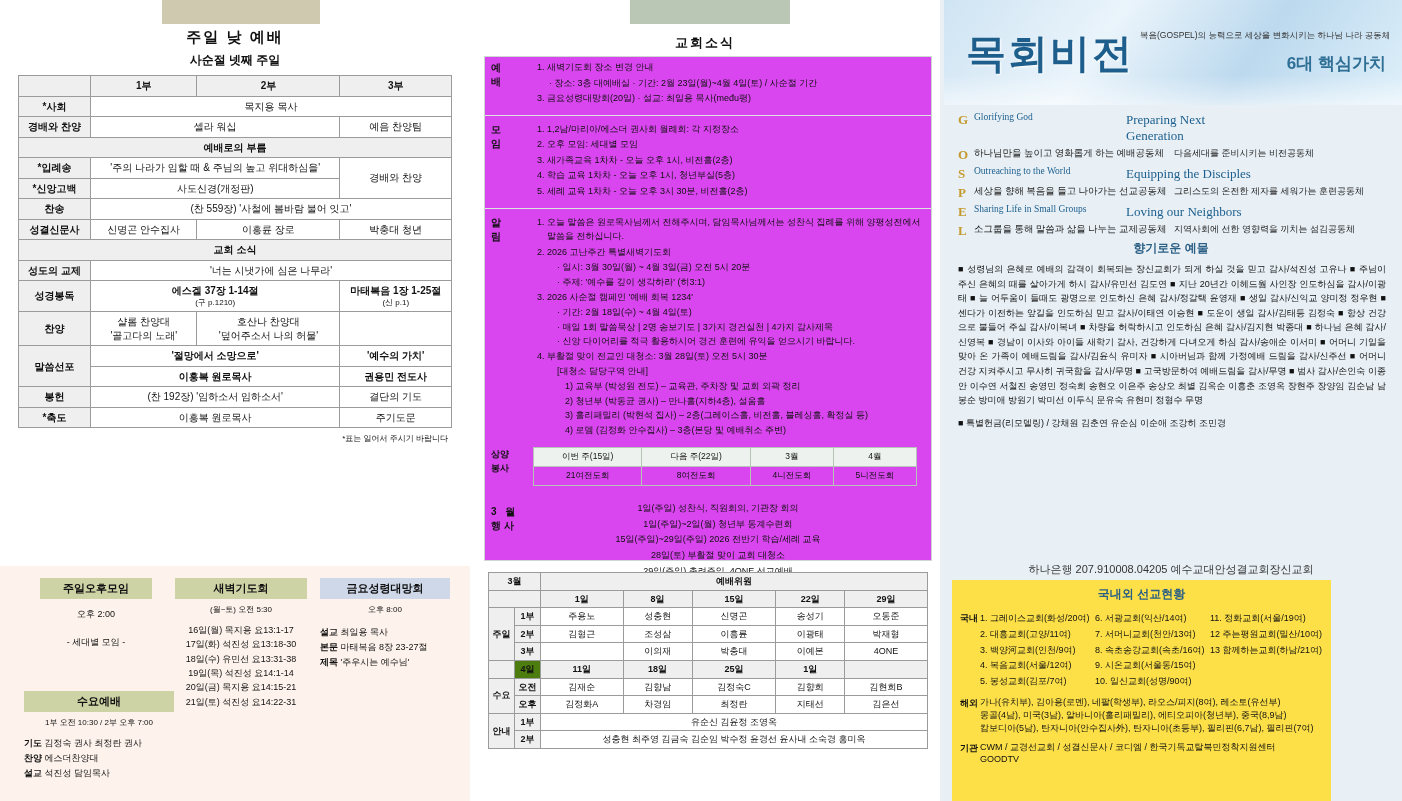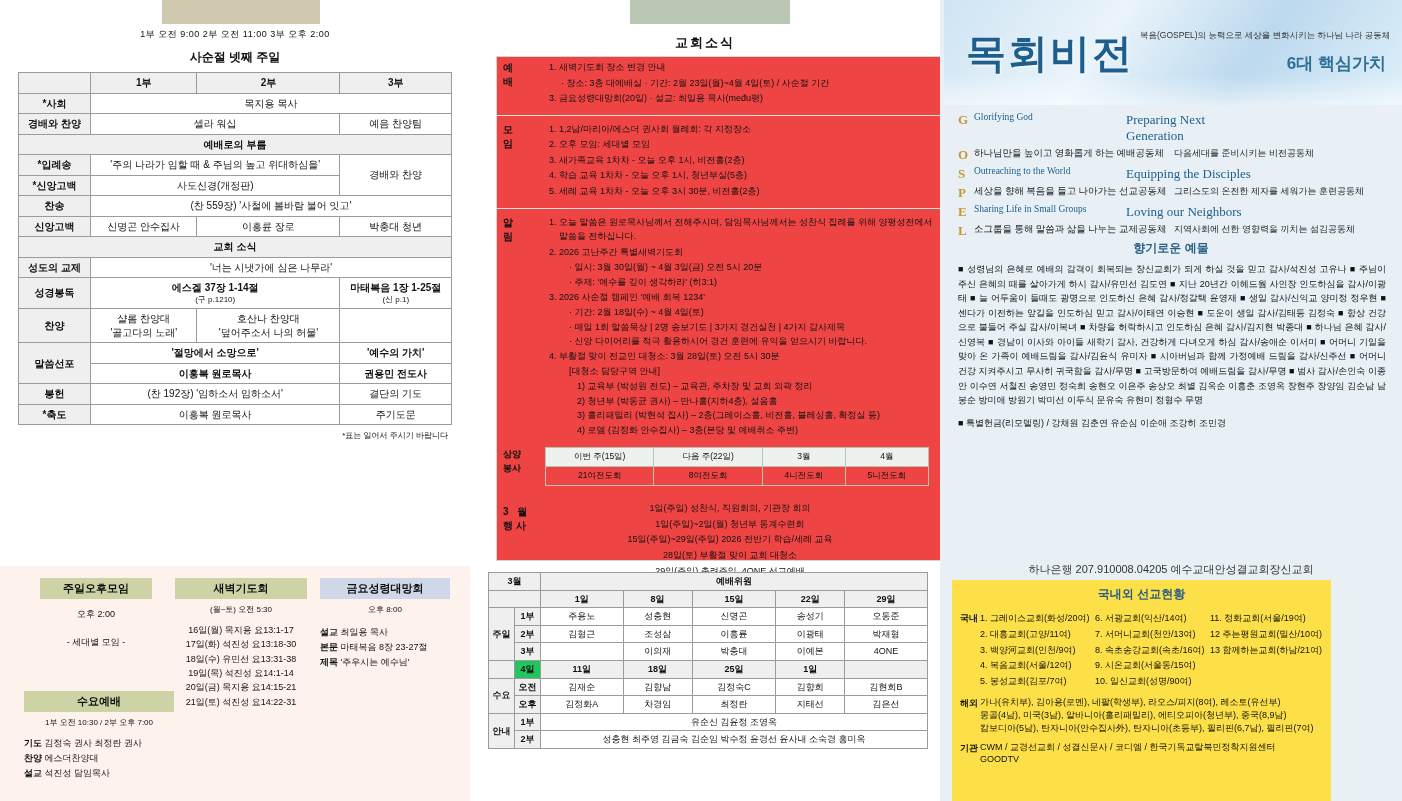--- a/index.html
+++ b/index.html
@@ -38,21 +38,21 @@
   .bhead.olive2 { background:#cdd3a5; }
   .bhead.blue { background:#cfd8e8; }
   .bline { text-align:center; font-size:9px; line-height:1.6; }
   .bleft { font-size:9px; line-height:1.7; }
   .key { font-weight:bold; }
 
   
   .col2 { position:absolute; left:470px; top:0; width:470px; height:801px; }
   .c2-topbar { position:absolute; left:160px; top:0; width:160px; height:24px; background:#b9c7b4; }
   .c2-title { position:absolute; left:0; top:34px; width:470px; text-align:center; font-size:13px; font-weight:bold; letter-spacing:2px; }
-  .c2-panel { position:absolute; left:26px; top:56px; width:448px; height:505px; border:1px solid #cfd8d0; background:#ef4444; }
+  .c2-panel { position:absolute; left:14px; top:56px; width:448px; height:505px; border:1px solid #cfd8d0; background:#d946ef; }
   .c2-row { display:flex; border-bottom:none; }
   .c2-rowlabel { width:46px; flex:0 0 46px; font-weight:bold; font-size:10px; padding:4px 2px 0 6px; letter-spacing:6px; }
   .c2-rowbody { flex:1; font-size:9px; line-height:1.62; padding:3px 6px 5px 2px; }
   .c2-rowbody ol { margin:0; padding-left:14px; }
   .c2-rowbody li { margin:0 0 1px 0; }
   .c2-rowbody .ind { padding-left:10px; }
   .c2-rowbody .ind2 { padding-left:18px; }
   .hr-dot { border-top:1px solid #dde4dd; margin:3px 0; }
   table.mini { width:100%; border-collapse:collapse; font-size:8.5px; margin-top:2px; }
   table.mini td { border:1px solid #b8c3b8; text-align:center; padding:2px 1px; }
@@ -98,21 +98,21 @@
   .miss-lines { flex:1; }
 </style>
 </head>
 <body>
 
 <div class="page">
 
   <div class="col1">
     <div class="c1-topbar"></div>
     <div class="c1-inner">
-      <div class="c1-times">1부 오전 9:00   2부 오전 11:00   3부 오후 2:00</div>
+      <div class="c1-title">주일 낮 예배</div>
       <div class="c1-sub">사순절 넷째 주일</div>
 
       <table class="sched">
         <tbody>
             <tr>
           <td class="hdr"></td>
           <td class="hdr">1부</td>
           <td class="hdr">2부</td>
           <td class="hdr">3부</td>
         </tr>
@@ -142,21 +142,21 @@
           <td class="lbl">*신앙고백</td>
           <td colspan="2">사도신경(개정판)</td>
         </tr>
 
         <tr>
           <td class="lbl">찬송</td>
           <td colspan="3">(찬 559장) '사철에 봄바람 불어 잇고'</td>
         </tr>
 
         <tr>
-          <td class="lbl">신앙고백</td>
+          <td class="lbl">성결신문사</td>
           <td>신명곤 안수집사</td>
           <td>이흥륜 장로</td>
           <td>박충대 청년</td>
         </tr>
 
         <tr>
           <td colspan="4" class="band">교회 소식</td>
         </tr>
 
         <tr>
@@ -405,21 +405,21 @@
         <tr>
           <td class="side2">3부</td>
           <td></td>
           <td>이의재</td>
           <td>박충대</td>
           <td>이예본</td>
           <td>4ONE</td>
         </tr>
         <tr>
           <td class="side" rowspan="1"></td>
-          <td class="side2" style="background:#22c55e;font-weight:bold">4일</td>
+          <td class="side2" style="background:#4d7c0f;font-weight:bold">4일</td>
           <td class="h">11일</td>
           <td class="h">18일</td>
           <td class="h">25일</td>
           <td class="h">1일</td>
           <td class="h"></td>
         </tr>
         <tr>
           <td class="side" rowspan="2">수요</td>
           <td class="side2">오전</td>
           <td>김재순</td>

